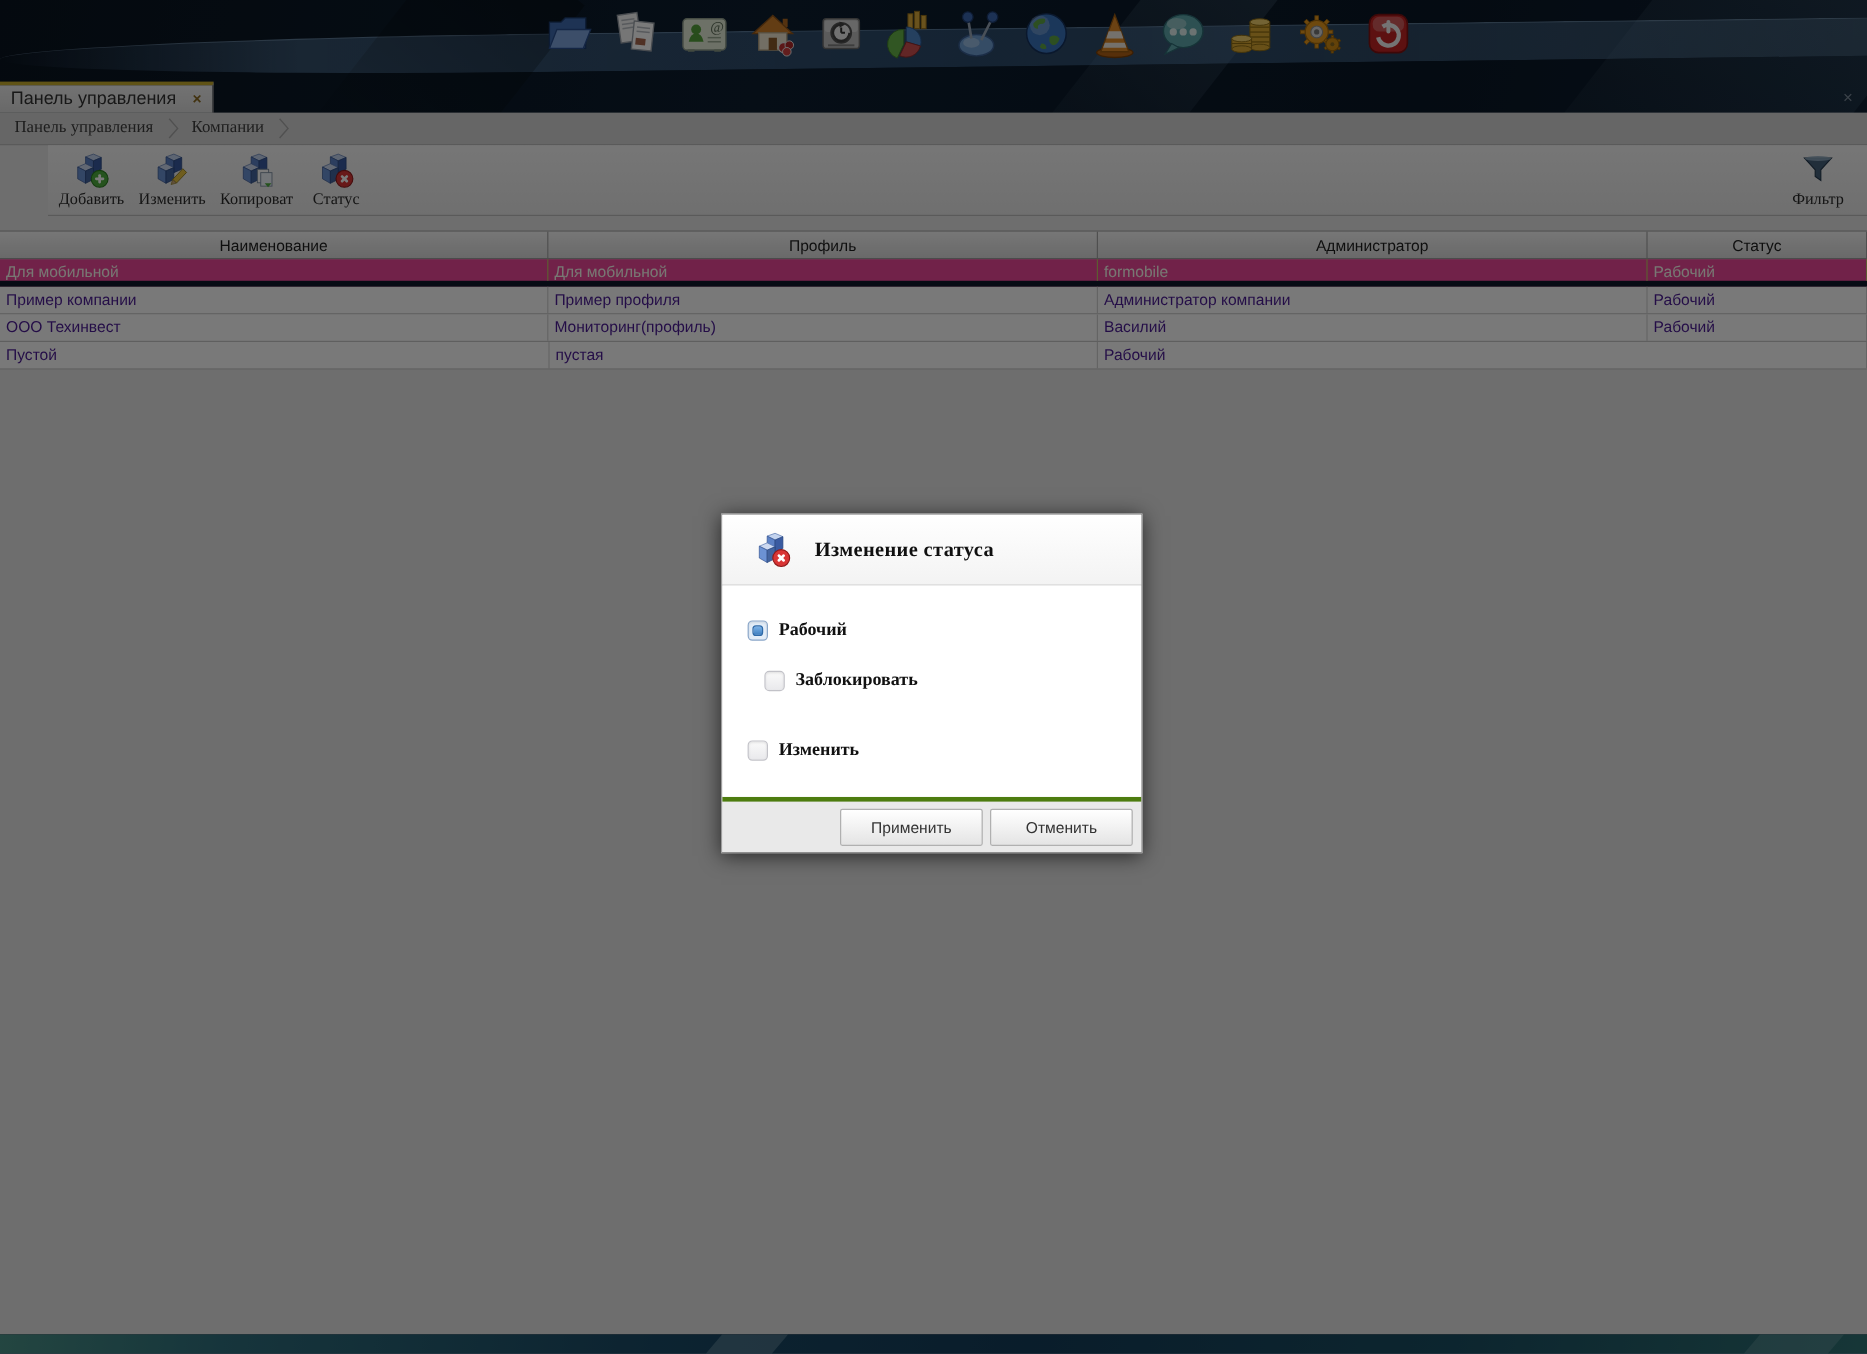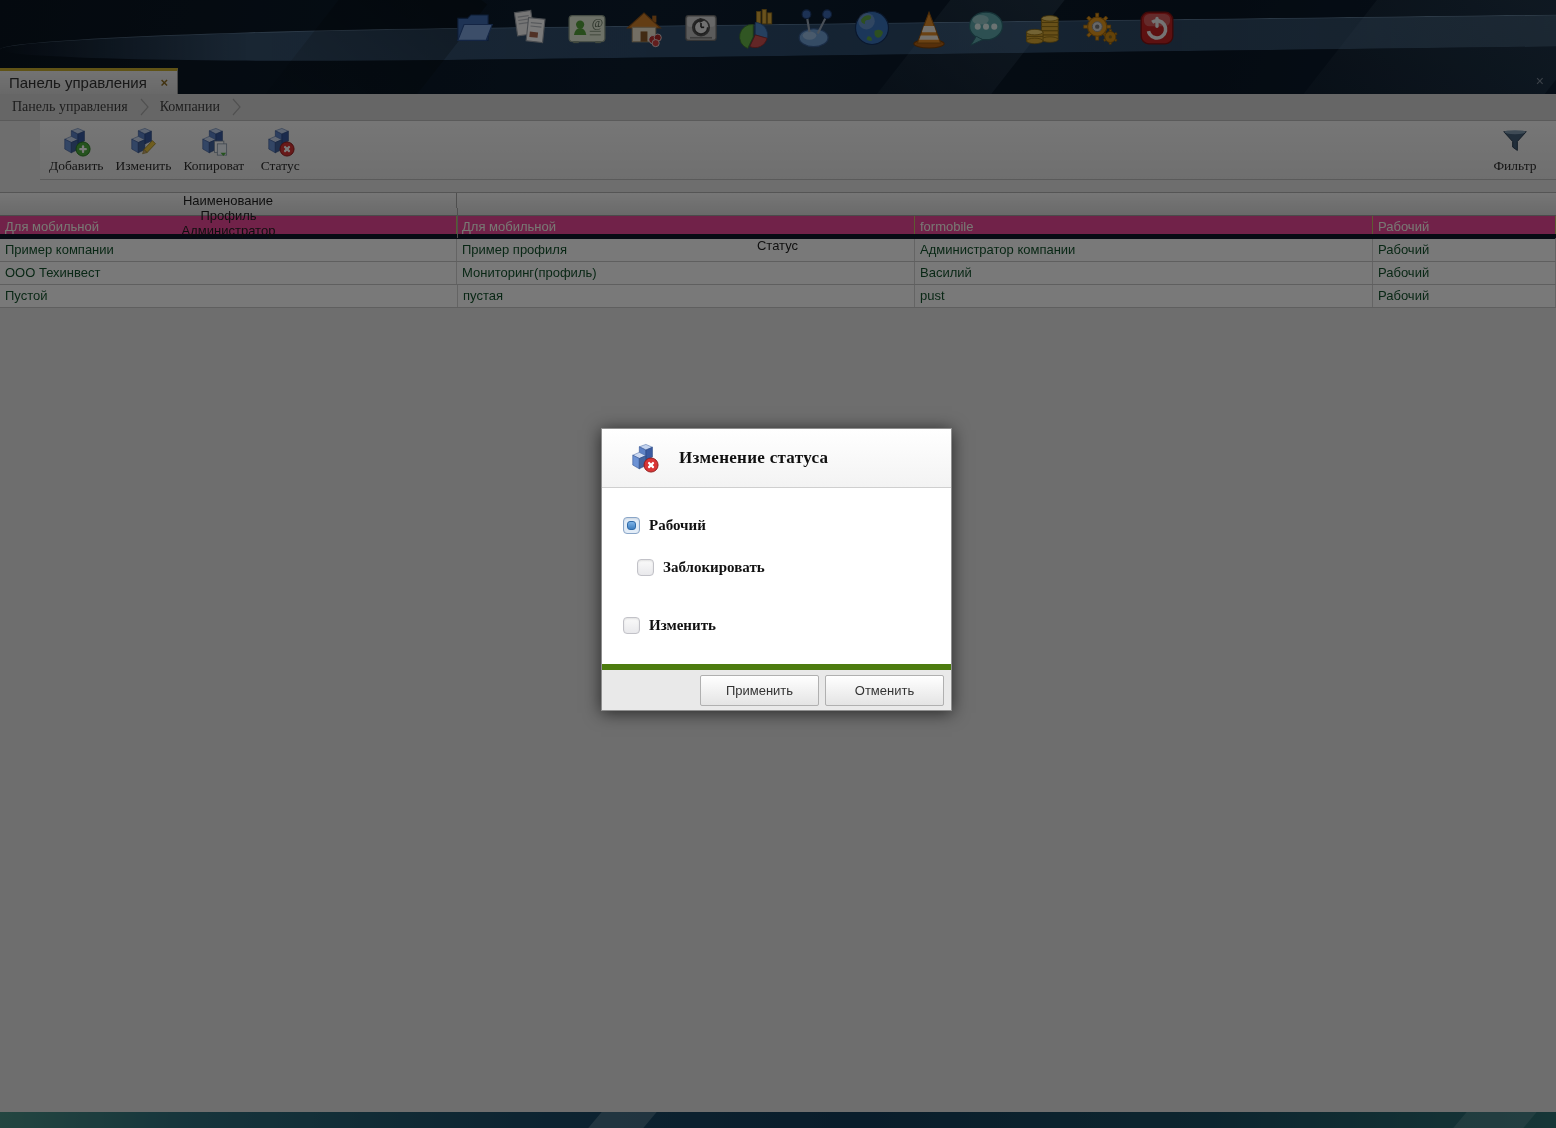--- a/index.html
+++ b/index.html
@@ -57,25 +57,25 @@
     position:relative; display:flex; align-items:flex-start; padding:5px 6px 0 6px; gap:6px;margin-left:40px; }
   .tool-btn { display:flex; flex-direction:column; align-items:center; min-width:54px;
     padding:1px 3px; cursor:pointer; }
   .tool-btn svg { width:30px; height:30px; display:block; }
   .tool-label { font-family:"Liberation Serif", serif; font-size:13.5px; color:#2c2c2c; margin-top:1px; white-space:nowrap; }
   .tool-filter { position:absolute; right:14px; top:5px; }
 
   
   .grid { margin-top:12px; }
   .grid-header { display:flex; height:24px; background:linear-gradient(#f8f8f8,#dcdcdc);
-    border-top:1px solid #b2b2b2; border-bottom:1px solid #9e9e9e;flex-direction:column; }
+    border-top:1px solid #b2b2b2; border-bottom:1px solid #9e9e9e; }
   .gh-cell { display:flex; align-items:center; justify-content:center;
     font-size:13px; color:#1f1f1f; border-right:1px solid #a6a6a6; cursor:pointer; }
   .grid-row { display:flex; height:23px; background:#fdfdfd; border-bottom:1px solid #c6c6c6; cursor:pointer; }
-  .gr-cell { font-size:13px; color:#14532d; line-height:22px; padding-left:5px;
+  .gr-cell { font-size:13px; color:#4c1d95; line-height:22px; padding-left:5px;
     border-right:1px solid #d2d2d2; white-space:nowrap; overflow:hidden; }
   .grid-row.selected { background:#ec4899; border-bottom:5px solid #0f172a; }
   .grid-row.selected .gr-cell { color:#fafaf0; border-right-color:#c2bf68; }
   .c0 { width:457px; } .c1 { width:458px; } .c2 { width:458px; } .c3 { flex:1; }
 
   
   .overlay { position:absolute; inset:0; background:rgba(0,0,0,0.52); z-index:40; }
   .dialog { position:absolute; left:601px; top:428px; width:351px; z-index:50;
     background:#fff; border:1px solid #8f8f8f; box-shadow:0 2px 16px rgba(0,0,0,0.65); }
   .dlg-header { height:59px; background:linear-gradient(#ffffff,#f3f3f3); border-bottom:1px solid #cfcfcf;
@@ -86,21 +86,21 @@
   .dlg-body { height:176px; position:relative; background:#fff; }
   .opt { position:absolute; left:21px; display:flex; align-items:center; gap:9px; cursor:pointer; }
   .opt-0 { top:29px; } .opt-1 { top:71px;padding-left:14px; } .opt-2 { top:129px; }
   .cb { width:17px; height:17px; border-radius:4px; border:1px solid #c2c2c8;
     background:linear-gradient(#fafafa,#e9e9ec); position:relative;
     box-shadow:inset 0 1px 2px rgba(0,0,0,0.10); cursor:pointer; }
   .cb.checked { border-color:#8aa6c8; background:#e3edf8; }
   .cb.checked::after { content:""; position:absolute; inset:3px; border-radius:3px;
     background:linear-gradient(#7db3e8,#3f7fc0); border:1px solid #2f6aa8; }
   .opt-label { font-family:"Liberation Serif", serif; font-weight:bold; font-size:15px; color:#111; }
-  .dlg-footer { height:46px; background:#e9e9e9; border-top:6px solid #4d7c0f;
+  .dlg-footer { height:46px; background:#e9e9e9; border-top:4px solid #4d7c0f;
     display:flex; justify-content:flex-end; align-items:center; gap:6px; padding-right:7px; }
   .dlg-btn { width:119px; height:31px; background:linear-gradient(#ffffff,#e4e4e4);
     border:1px solid #b0b0b0; border-radius:2px; font-family:"Liberation Sans", sans-serif;
     font-size:13px; color:#333; cursor:pointer; }
 </style>
 </head>
 <body>
 
 <svg width="0" height="0" style="position:absolute">
   <defs>
@@ -391,21 +391,20 @@
       </div>
       <div class="grid-row">
         <div class="gr-cell c0">ООО Техинвест</div>
         <div class="gr-cell c1">Мониторинг(профиль)</div>
         <div class="gr-cell c2">Василий</div>
         <div class="gr-cell c3">Рабочий</div>
       </div>
       <div class="grid-row">
         <div class="gr-cell c1">Пустой</div>
         <div class="gr-cell c0">пустая</div>
-        <div class="gr-cell c2">pust</div>
         <div class="gr-cell c3">Рабочий</div>
       </div>
     </div>
   </div>
 
   <div class="bottombar">
     <div class="bb-streak"></div>
     <div class="bb-streak2"></div>
   </div>
 

